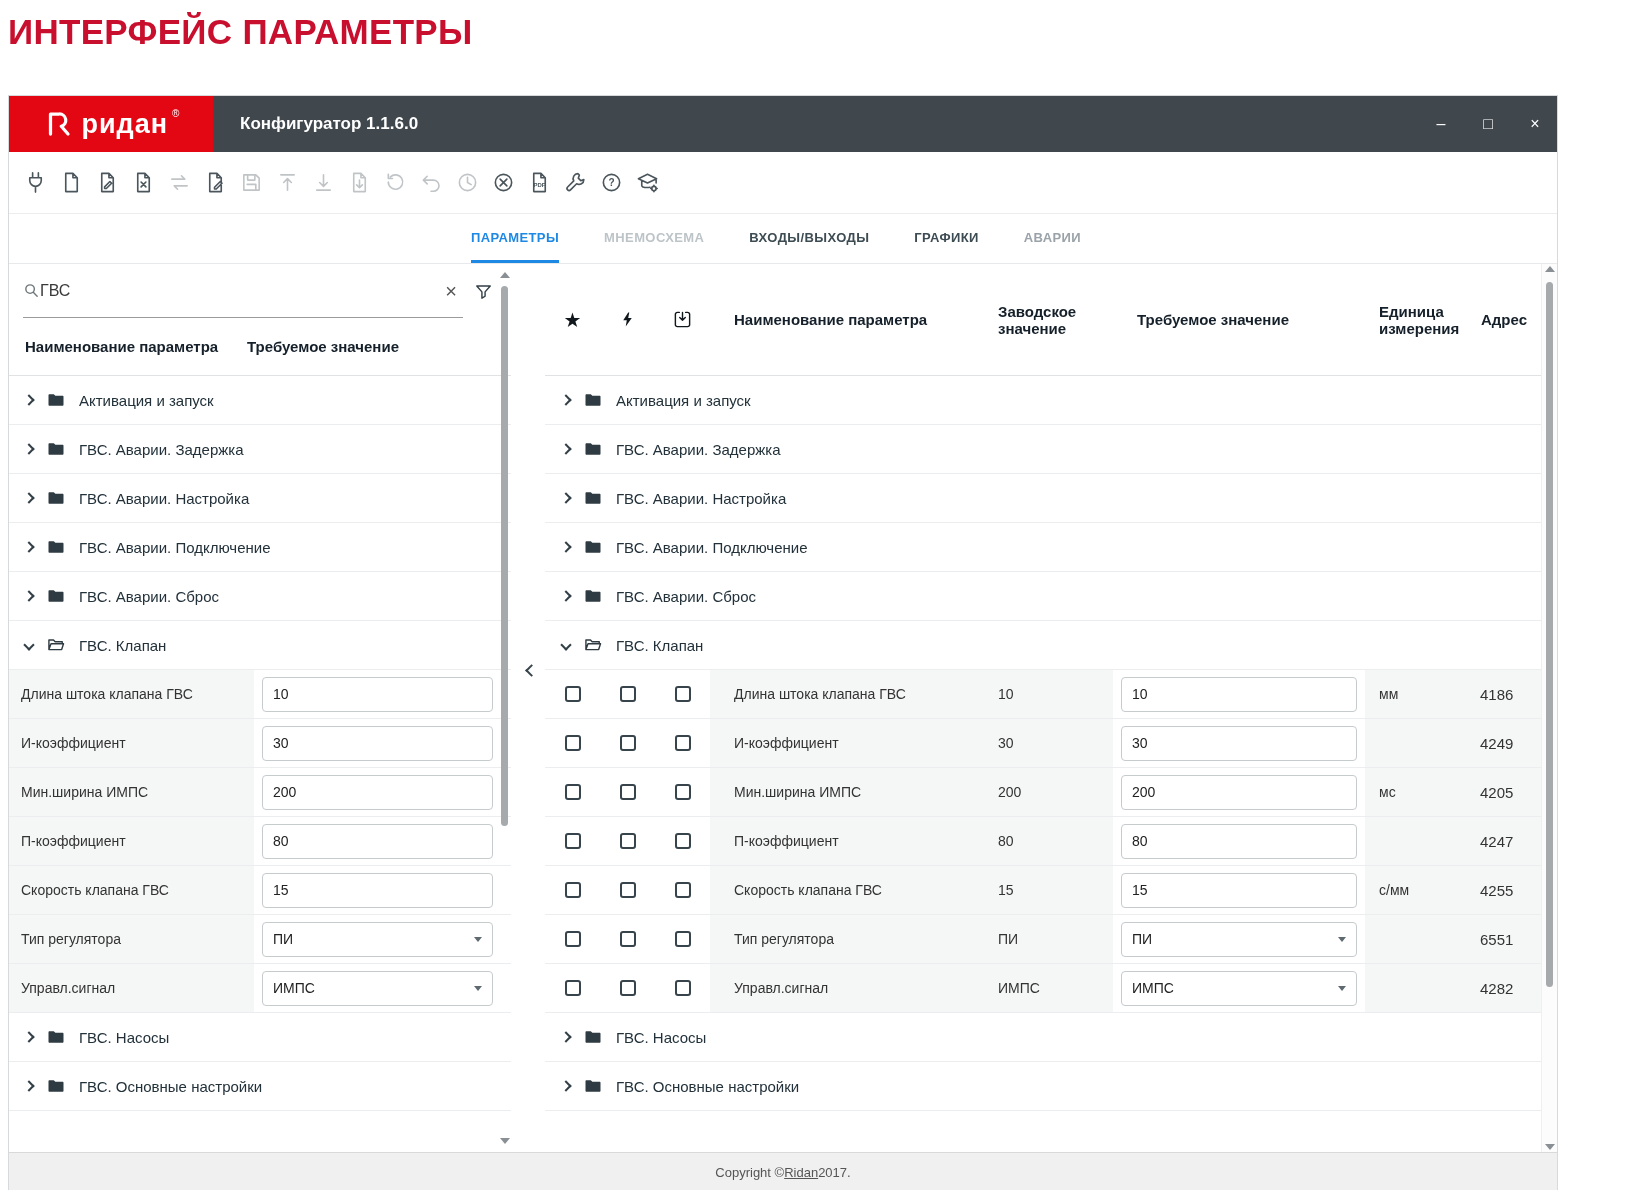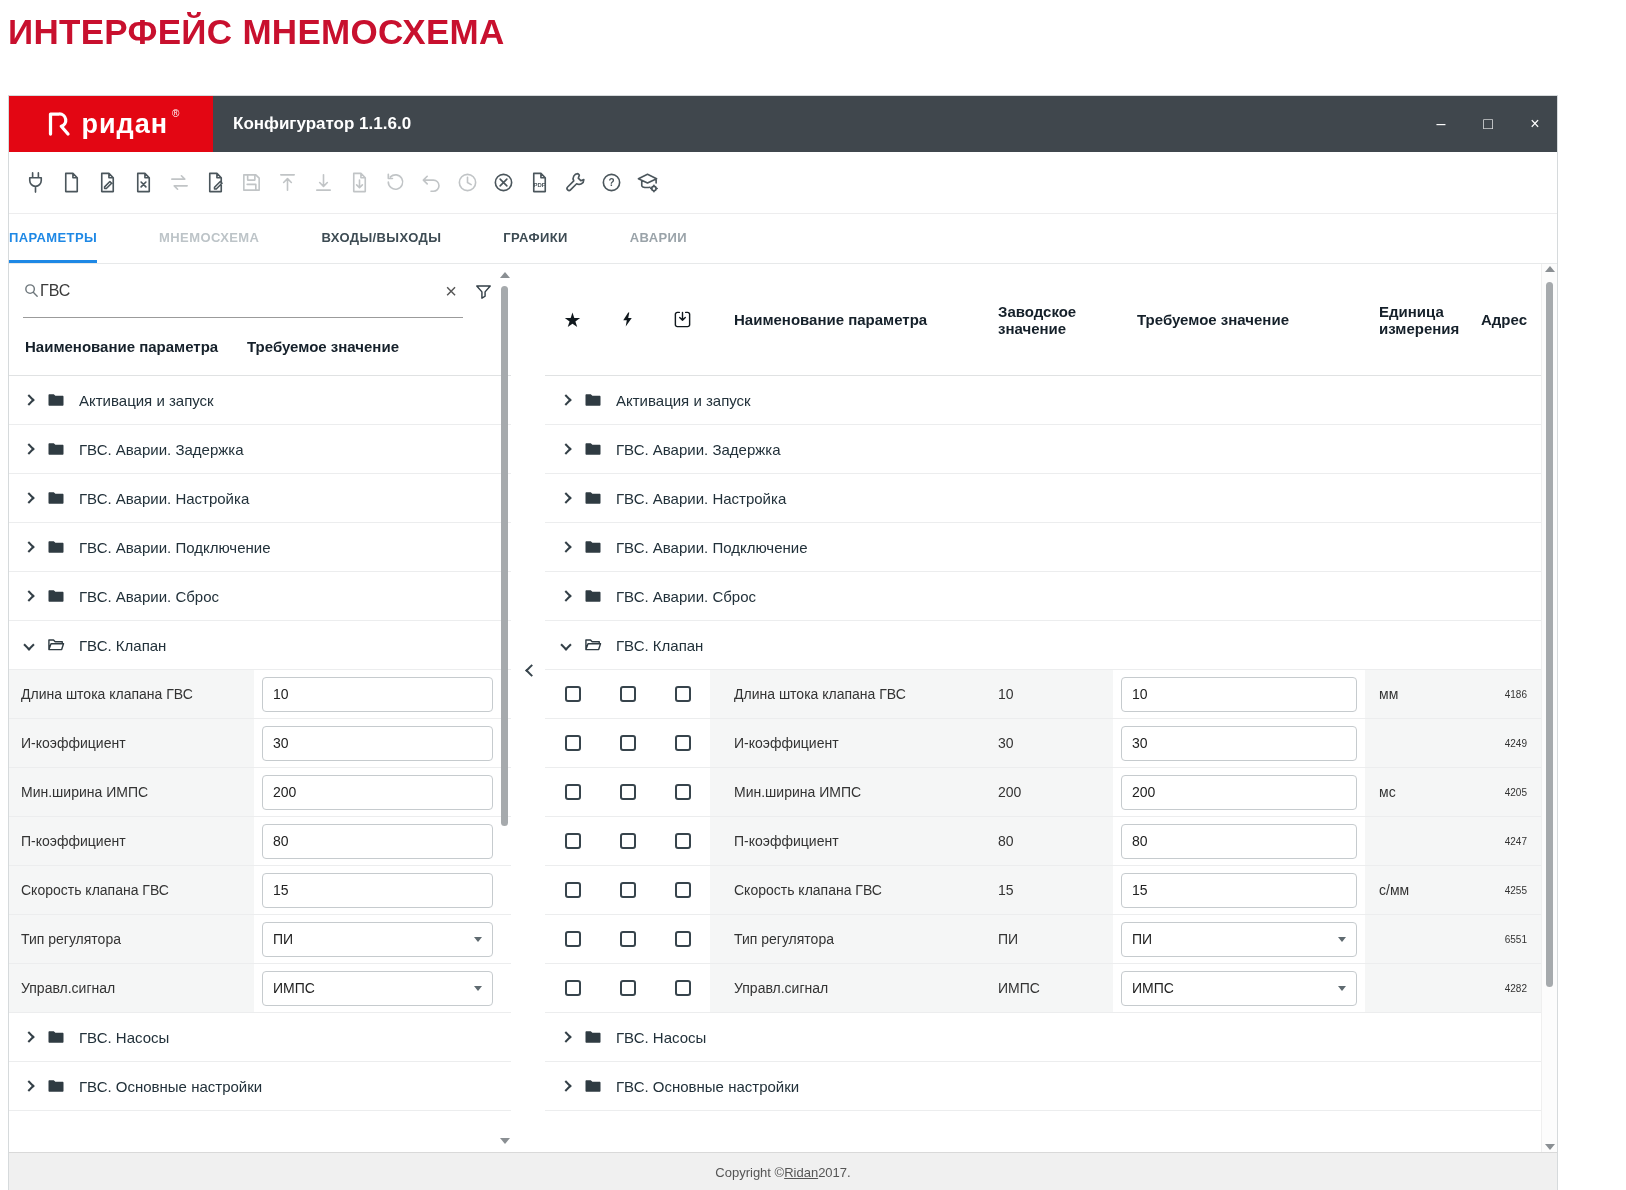--- a/index.html
+++ b/index.html
@@ -9,36 +9,36 @@
   .heading{position:absolute;top:12px;left:8px;font-size:35px;font-weight:800;letter-spacing:.3px;color:#c8102e}
 
   .window{position:absolute;left:8px;top:95px;width:1550px;height:1098px;background:#fff;border:1px solid #d6dadc;display:flex;flex-direction:column}
 
   
   .titlebar{flex:0 0 56px;background:#40474d;display:flex;align-items:center}
   .brand{width:204px;height:100%;background:#e30613;display:flex;align-items:center;justify-content:center;gap:9px}
   .brand-logo{width:30px;height:30px;stroke:#fff;fill:none;stroke-width:2.6;stroke-linecap:round;stroke-linejoin:round}
   .brand-text{color:#fff;font-size:27px;font-weight:bold;letter-spacing:1px;line-height:1}
   .brand-reg{color:#fff;font-size:10px;align-self:flex-start;margin-top:12px;margin-left:-5px}
-  .app-title{color:#fff;font-size:17px;font-weight:bold;margin-left:20px}
+  .app-title{color:#fff;font-size:17px;font-weight:bold;margin-left:27px}
   .win-controls{margin-left:auto;display:flex;gap:27px;padding-right:12px}
   .win-btn{color:#fff;font-size:16px;width:20px;height:24px;display:flex;align-items:center;justify-content:center;cursor:pointer;background:none;border:none;font-family:"Liberation Sans",sans-serif}
 
   
   .toolbar{flex:0 0 62px;display:flex;align-items:center;gap:12px;padding-left:14px;border-bottom:1px solid #ededee;background:#fff}
   .tool-btn{width:24px;height:24px;border:none;background:none;display:flex;align-items:center;justify-content:center;cursor:pointer;padding:0}
   .tool-btn.disabled{opacity:.34;cursor:default}
   .ticon{width:23px;height:23px;stroke:#4b565c;fill:none;stroke-width:1.7;stroke-linecap:round;stroke-linejoin:round}
   .ticon text{fill:#4b565c;stroke:none;font-family:"Liberation Sans",sans-serif}
 
   
   .device-row{flex:0 0 48px;display:flex;align-items:center;padding-left:26px;font-size:15px;color:#323d44;border-bottom:1px solid #e7e9ea}
 
   
-  .tabs-row{flex:0 0 50px;display:flex;align-items:stretch;justify-content:flex-start;padding-right:14px;gap:62px;border-bottom:1px solid #e7e9ea}
+  .tabs-row{flex:0 0 50px;display:flex;align-items:stretch;justify-content:center;padding-right:14px;gap:45px;border-bottom:1px solid #e7e9ea}
   .tab{font-size:13px;font-weight:bold;letter-spacing:.4px;color:#3d4b53;display:flex;align-items:center;border:none;background:none;border-bottom:3px solid transparent;cursor:pointer;font-family:"Liberation Sans",sans-serif}
   .tab.active{color:#1e88e5;border-bottom-color:#1e88e5}
   .tab.disabled{color:#bdc4c8;cursor:default}
   .tab.muted{color:#9aa3a9}
 
   
   .content{flex:1;display:flex;min-height:0;position:relative}
   .left-panel{flex:0 0 502px;position:relative;overflow:hidden}
   .divider{flex:0 0 34px;position:relative}
   .right-panel{flex:1;position:relative;overflow:hidden}
@@ -87,21 +87,21 @@
   .rheader .h-addr{justify-self:end;padding-right:14px}
 
   .rgrow{height:49px;display:flex;align-items:center;gap:13px;padding-left:17px;border-bottom:1px solid #ecedee;cursor:pointer;background:#fff}
   .rprow{height:49px;display:grid;grid-template-columns:55px 55px 55px 278px 125px 252px 115px 1fr;align-items:stretch;border-bottom:1px solid #ecedee}
   .cell{display:flex;align-items:center}
   .cell.gray{background:#f5f6f6}
   .cell.name{padding-left:24px;font-size:14px;color:#333}
   .cell.factory{padding-left:10px;font-size:14px;color:#333}
   .cell.req{padding:0 8px}
   .cell.unit{padding-left:14px;font-size:14px;color:#333}
-  .cell.addr{justify-content:flex-end;padding-right:14px;font-size:10px;color:#333}
+  .cell.addr{padding-right:14px;font-size:15px;color:#333}
   .cbcell{display:flex;align-items:center;justify-content:center}
   .cb{width:16px;height:16px;border:2px solid #37444c;border-radius:3px;background:#fff;cursor:pointer;display:inline-block}
 
   
   .lsbar{position:absolute;top:6px;bottom:6px;right:1px;width:11px}
   .sb-thumb{position:absolute;left:2px;width:7px;background:#a6aaad;border-radius:4px}
   .lsbar .sb-thumb{top:16px;height:540px}
   .msbar .sb-thumb{left:4px;top:18px;height:705px}
   .arr{position:absolute;left:50%;transform:translateX(-50%);width:0;height:0;border-left:5px solid transparent;border-right:5px solid transparent}
   .arr.up{top:2px;border-bottom:6px solid #8a8f93}
@@ -110,21 +110,21 @@
   .collapse{position:absolute;left:12px;top:398px;width:16px;height:16px;background:none;border:none;cursor:pointer;display:flex;align-items:center;justify-content:center}
   .collapse .chev-l{width:9px;height:9px;border-left:2.2px solid #37444c;border-bottom:2.2px solid #37444c;transform:rotate(45deg);display:inline-block}
 
   
   .footer{flex:0 0 40px;background:#f0f0f0;border-top:1px solid #d9d9d9;display:flex;align-items:center;justify-content:center;font-size:13px;color:#555}
   .footer a{color:#555;}
 </style>
 </head>
 <body>
 
-<h1 class="heading">ИНТЕРФЕЙС МНЕМОСХЕМА</h1>
+<h1 class="heading">ИНТЕРФЕЙС ПАРАМЕТРЫ</h1>
 
 <div class="window">
 
   <div class="titlebar">
     <div class="brand">
       <svg class="brand-logo" viewBox="0 0 24 24">
           <path d="M6 20V4h7a5 5 0 0 1 1.6 9.8L20 20"></path>
         </svg>
       <span class="brand-text">ридан</span>
       <span class="brand-reg">®</span>

